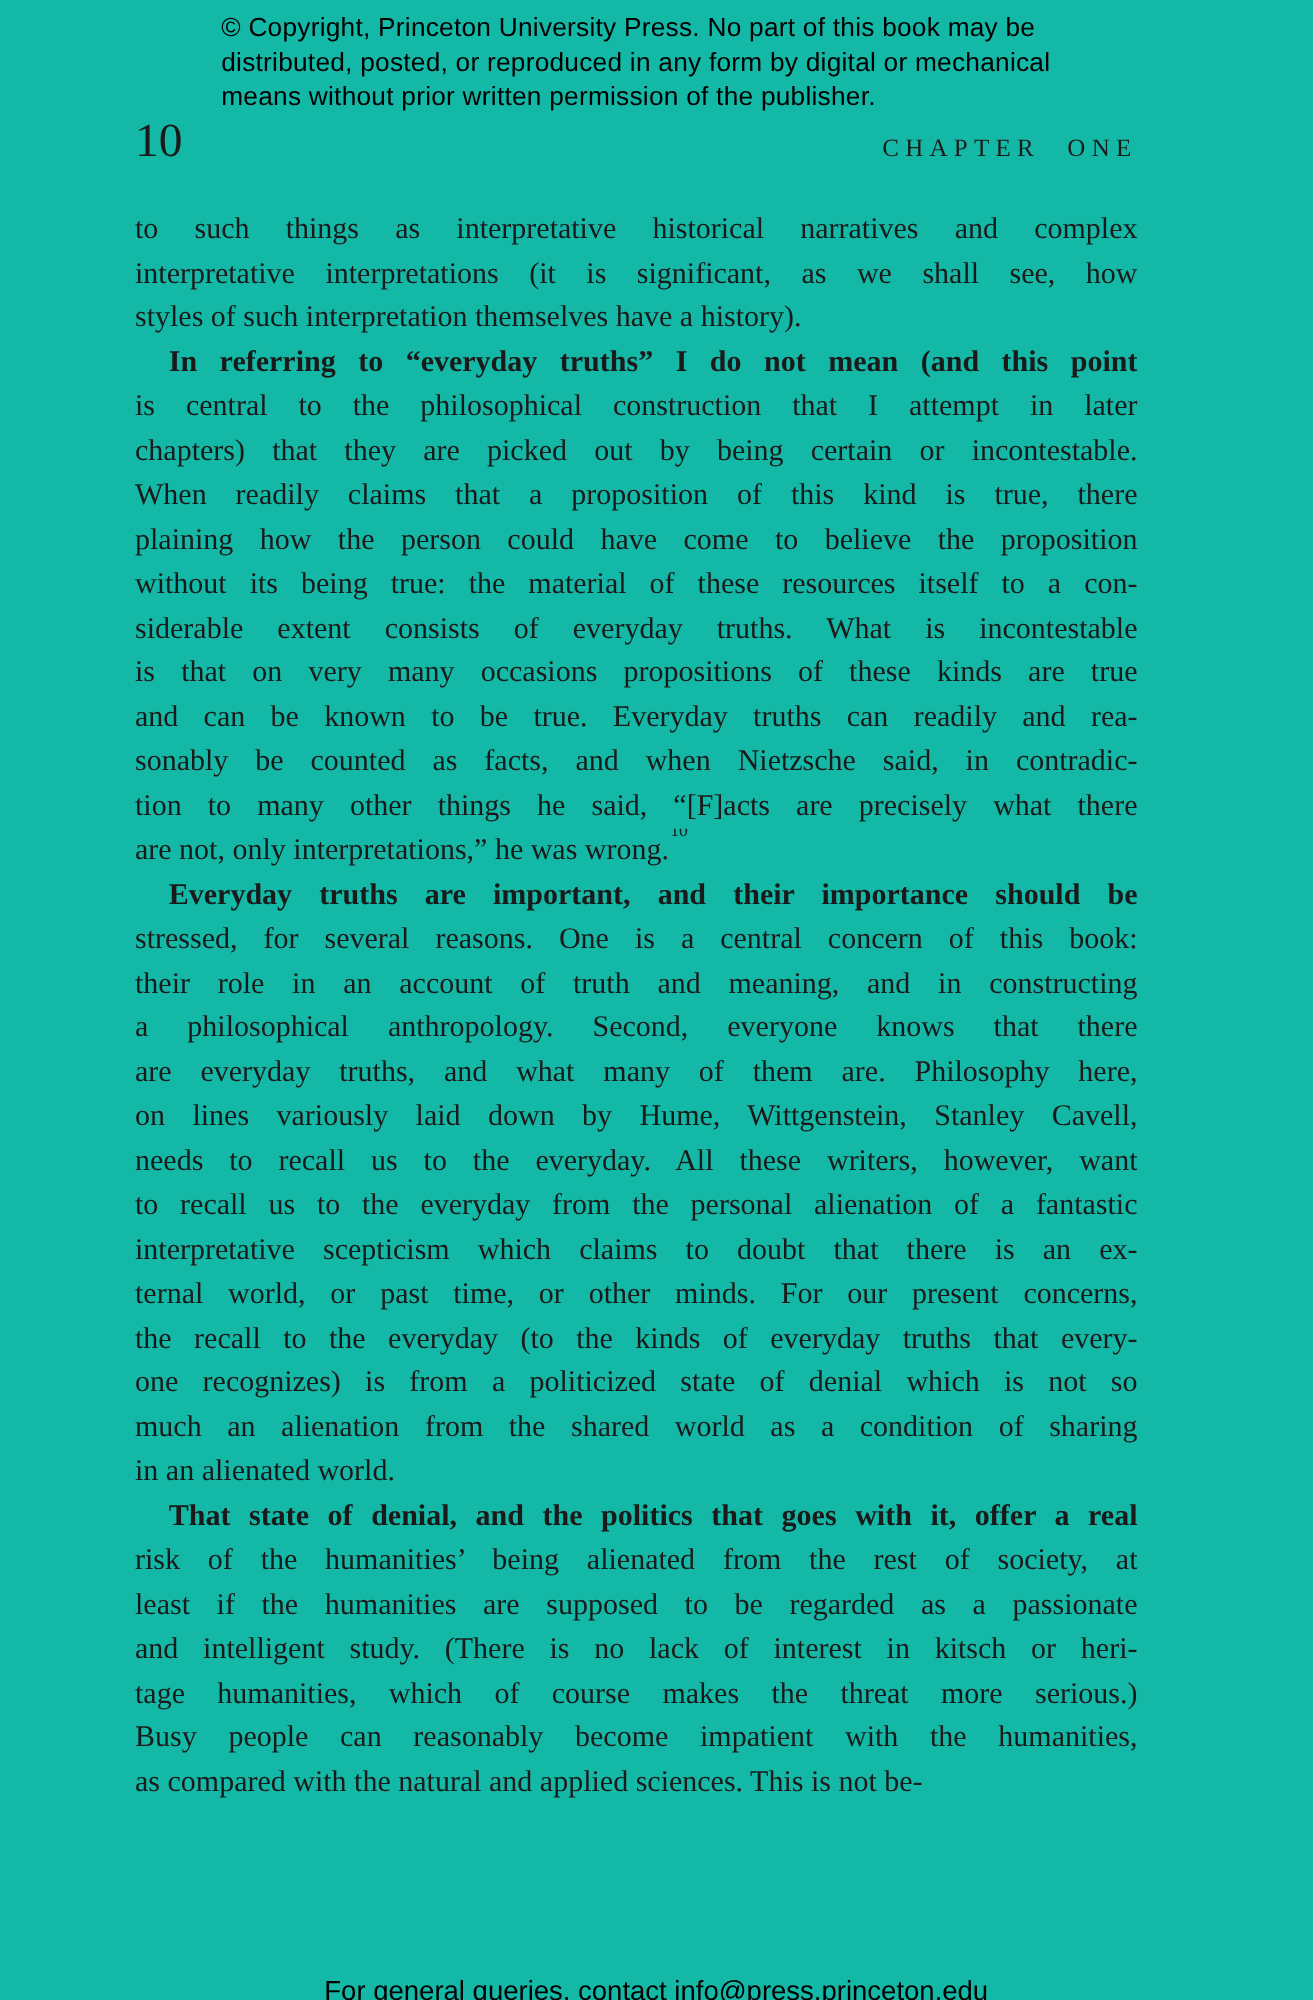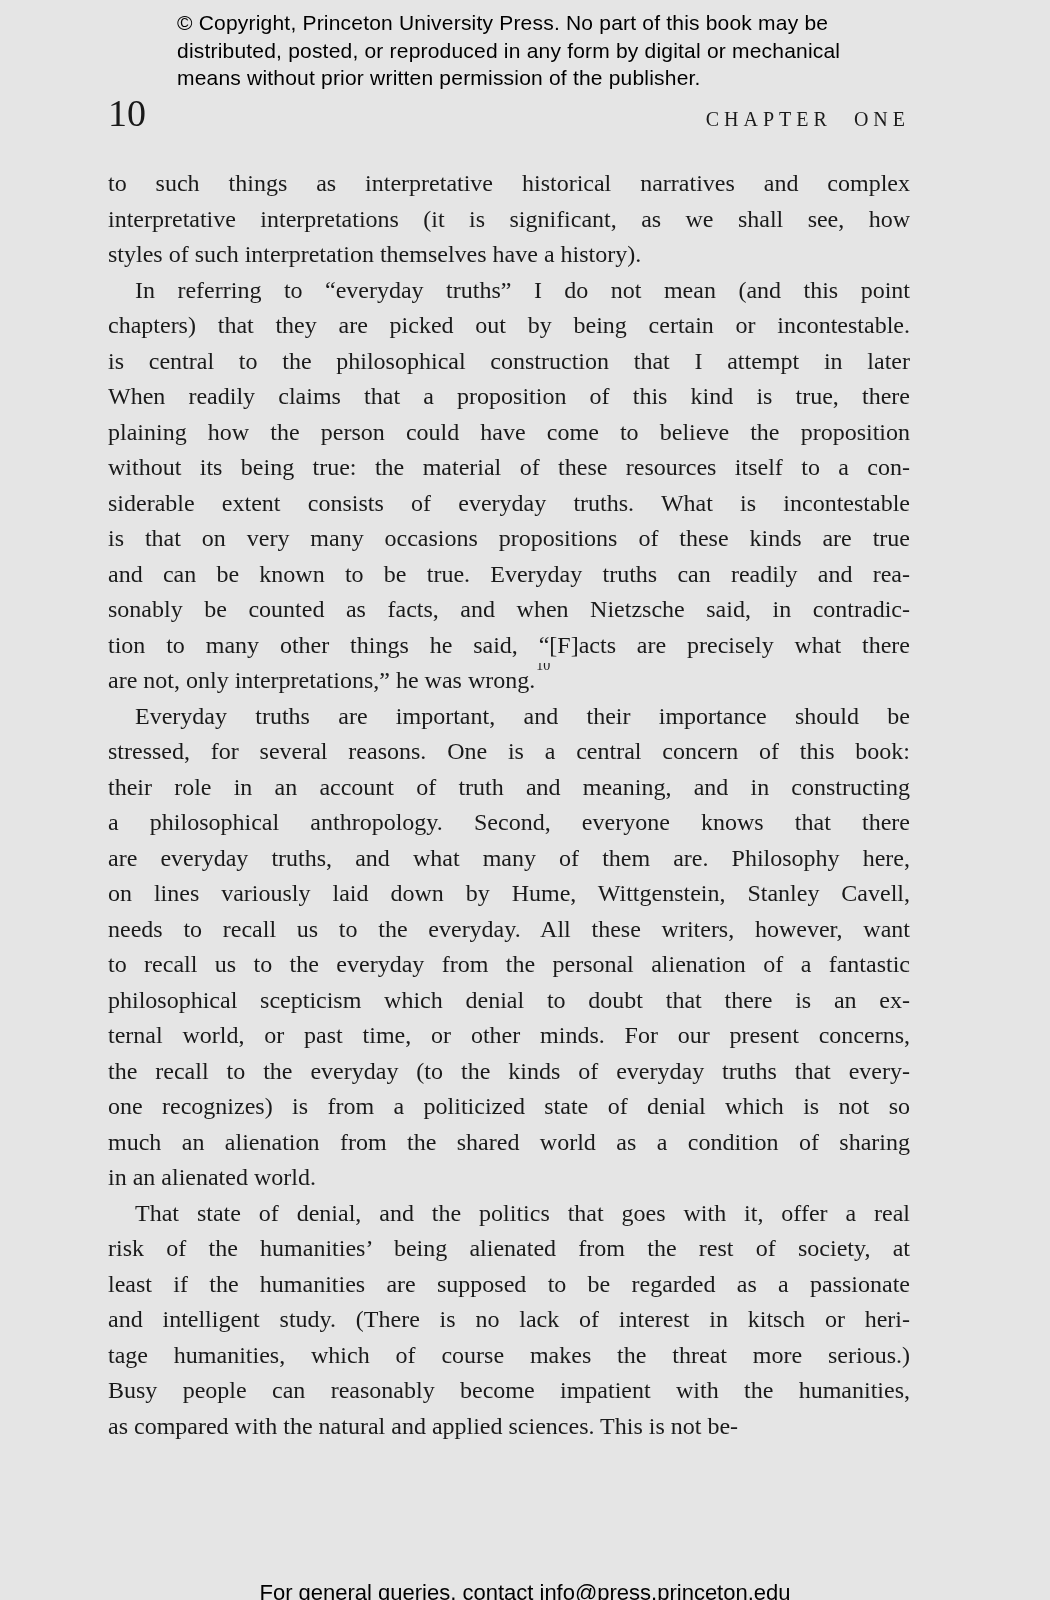--- a/index.html
+++ b/index.html
@@ -4,21 +4,21 @@
 <style>
   html, body {
     margin: 0;
     padding: 0;
     background: #ffffff;
   }
   .page {
     position: relative;
     width: 1050px;
     height: 1600px;
-    background: #e5e5e5;
+    background: #14b8a6;
     overflow: hidden;
     font-family: "Liberation Serif", serif;
   }
   
   .copyright {
     position: absolute;
     top: 9px;
     left: 177px;
     font-family: "Liberation Sans", sans-serif;
     font-size: 21px;
@@ -66,20 +66,21 @@
     text-justify: inter-word;
     height: 35.5px;
     overflow: hidden;
   }
   .line.last {
     text-align-last: left;
     -moz-text-align-last: left;
   }
   .line.indent {
     text-indent: 27px;
+    font-weight: bold;
   }
   .line sup {
     font-size: 14px;
     line-height: 0;
     position: relative;
     top: -9px;
     margin-left: 1px;
   }
   
   .footer {
@@ -108,40 +109,40 @@
   <div class="pagehead">
     <div class="folio">10</div>
     <div class="running-head">CHAPTER ONE</div>
   </div>
 
   <div class="bodytext">
       <div class="line">to such things as interpretative historical narratives and complex</div>
       <div class="line">interpretative interpretations (it is significant, as we shall see, how</div>
       <div class="line last">styles of such interpretation themselves have a history).</div>
       <div class="line indent">In referring to “everyday truths” I do not mean (and this point</div>
+      <div class="line">is central to the philosophical construction that I attempt in later</div>
       <div class="line">chapters) that they are picked out by being certain or incontestable.</div>
-      <div class="line">is central to the philosophical construction that I attempt in later</div>
       <div class="line">When readily claims that a proposition of this kind is true, there</div>
       <div class="line">plaining how the person could have come to believe the proposition</div>
       <div class="line">without its being true: the material of these resources itself to a con-</div>
       <div class="line">siderable extent consists of everyday truths. What is incontestable</div>
       <div class="line">is that on very many occasions propositions of these kinds are true</div>
       <div class="line">and can be known to be true. Everyday truths can readily and rea-</div>
       <div class="line">sonably be counted as facts, and when Nietzsche said, in contradic-</div>
       <div class="line">tion to many other things he said, “[F]acts are precisely what there</div>
       <div class="line last">are not, only interpretations,” he was wrong.<sup>10</sup></div>
       <div class="line indent">Everyday truths are important, and their importance should be</div>
       <div class="line">stressed, for several reasons. One is a central concern of this book:</div>
       <div class="line">their role in an account of truth and meaning, and in constructing</div>
       <div class="line">a philosophical anthropology. Second, everyone knows that there</div>
       <div class="line">are everyday truths, and what many of them are. Philosophy here,</div>
       <div class="line">on lines variously laid down by Hume, Wittgenstein, Stanley Cavell,</div>
       <div class="line">needs to recall us to the everyday. All these writers, however, want</div>
       <div class="line">to recall us to the everyday from the personal alienation of a fantastic</div>
-      <div class="line">philosophical scepticism which denial to doubt that there is an ex-</div>
+      <div class="line">interpretative scepticism which claims to doubt that there is an ex-</div>
       <div class="line">ternal world, or past time, or other minds. For our present concerns,</div>
       <div class="line">the recall to the everyday (to the kinds of everyday truths that every-</div>
       <div class="line">one recognizes) is from a politicized state of denial which is not so</div>
       <div class="line">much an alienation from the shared world as a condition of sharing</div>
       <div class="line last">in an alienated world.</div>
       <div class="line indent">That state of denial, and the politics that goes with it, offer a real</div>
       <div class="line">risk of the humanities’ being alienated from the rest of society, at</div>
       <div class="line">least if the humanities are supposed to be regarded as a passionate</div>
       <div class="line">and intelligent study. (There is no lack of interest in kitsch or heri-</div>
       <div class="line">tage humanities, which of course makes the threat more serious.)</div>

